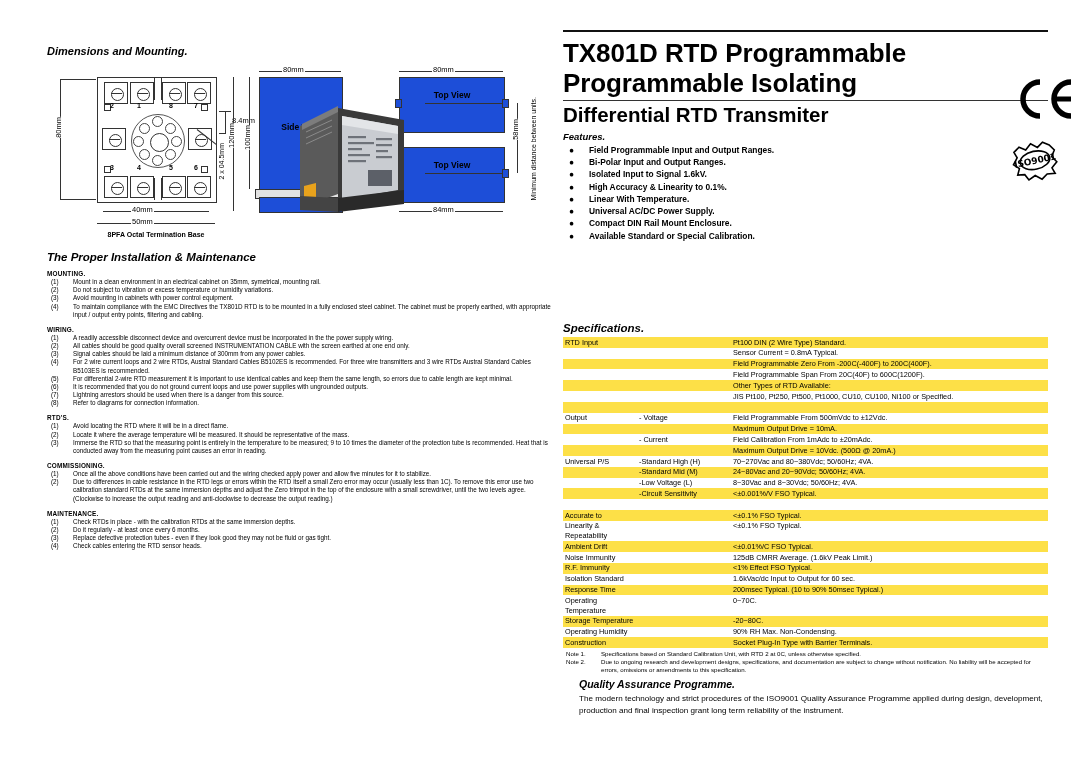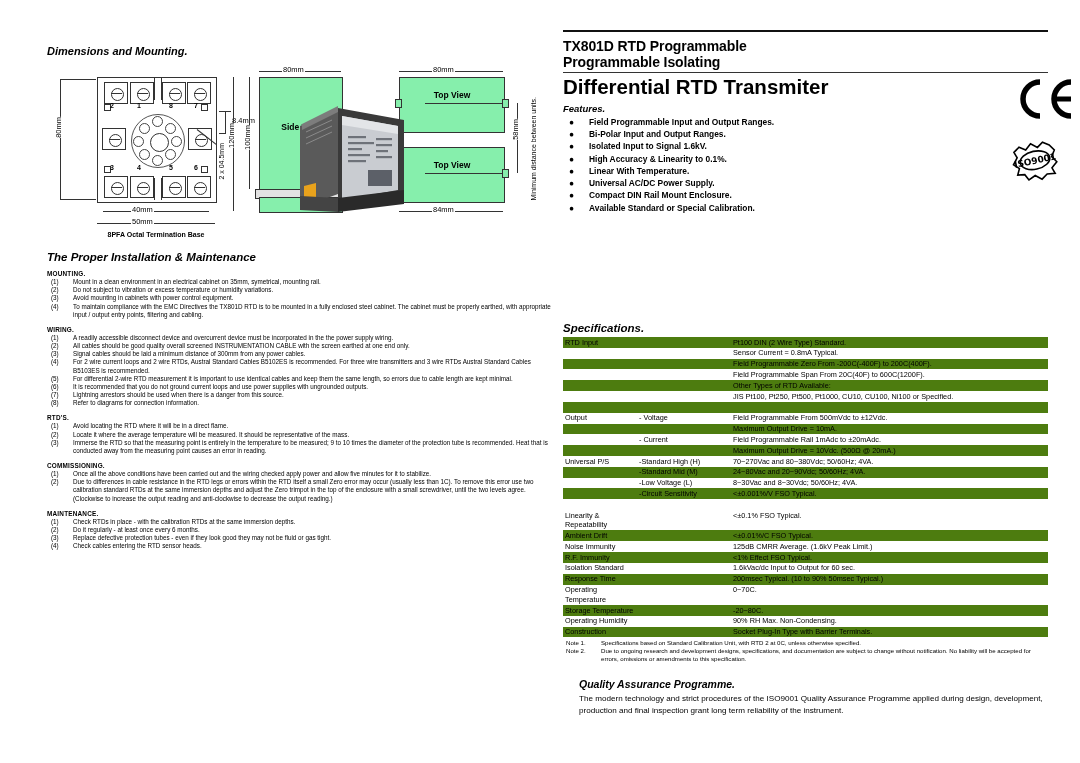--- a/index.html
+++ b/index.html
@@ -34,58 +34,58 @@
   .mid-slot{position:absolute;left:50%;margin-left:-3px;width:6px;height:22px;border-left:1px solid #333;border-right:1px solid #333;}
 
   .dimline{position:absolute;background:#333;}
   .dimv{width:1px;}
   .dimh{height:1px;}
   .dlbl{position:absolute;font-size:7.5px;background:#fff;padding:0 1px;}
   .dlbl.vert{writing-mode:vertical-rl;transform:rotate(180deg);}
   .caption{position:absolute;font-size:7px;font-weight:bold;text-align:center;}
 
   
-  .boxv{position:absolute;border:1px solid #333;background:#86efac;}
+  .boxv{position:absolute;border:1px solid #333;background:#1d4ed8;}
   .vlabel{position:absolute;width:100%;text-align:center;font-size:8.5px;font-weight:bold;}
 
   
   .mt-title{font-weight:bold;font-style:italic;font-size:11.5px;margin:10px 0 7px;}
   .blk{margin-bottom:7px;}
   .blk h4{margin:0 0 1px;font-size:6.4px;font-weight:bold;letter-spacing:.2px;}
   .row{display:flex;align-items:flex-start;font-size:6.3px;line-height:1.3;}
   .row .n{width:26px;flex:0 0 26px;padding-left:4px;box-sizing:border-box;}
   .row .t{flex:1;}
 
   
   .right{position:absolute;left:563px;top:30px;width:485px;}
   .rule{height:2px;background:#111;}
   .rule.thin{height:1px;background:#333;}
 
   .hdr{display:flex;padding-top:6px;}
   .hdr .ttl{flex:1;}
-  .hdr h1{margin:0;font-size:14px;font-weight:bold;line-height:1.17;letter-spacing:-.1px;}
+  .hdr h1{margin:0;font-size:26px;font-weight:bold;line-height:1.17;letter-spacing:-.1px;}
   .hdr .sub{width:172px;text-align:right;font-size:8px;font-weight:bold;line-height:1.42;padding-top:3px;}
 
   .feat{margin-top:4px;}
   .feat .h{font-weight:bold;font-style:italic;font-size:9.5px;margin-bottom:2px;}
   .frow{display:flex;font-size:8.4px;font-weight:bold;line-height:1.46;}
   .frow .b{width:26px;flex:0 0 26px;text-align:left;padding-left:6px;box-sizing:border-box;}
 
   .ce{position:absolute;right:6px;top:78px;font-size:36px;font-weight:bold;letter-spacing:-1px;
       font-family:"DejaVu Sans",sans-serif;}
   .iso{position:absolute;right:18px;top:138px;width:52px;height:44px;}
 
   .photo{position:absolute;left:292px;top:86px;width:132px;height:130px;}
 
   
   .spec-wrap{position:absolute;left:563px;top:322px;width:485px;}
   .spec-h{font-weight:bold;font-style:italic;font-size:11.5px;margin-bottom:3px;}
   table.spec{width:100%;border-collapse:collapse;font-size:7.3px;}
   table.spec td{padding:.6px 0 .6px 2px;line-height:1.32;vertical-align:top;}
-  table.spec tr.alt td{background:#4d7c0f;}
+  table.spec tr.alt td{background:#fde047;}
   td.c1{width:72px;}
   td.c2{width:92px;}
   .notes{margin-top:2px;}
   .nrow{display:flex;font-size:6.1px;line-height:1.32;}
   .nrow .nn{width:38px;flex:0 0 38px;padding-left:3px;box-sizing:border-box;}
 
   .qa{position:absolute;left:579px;top:678px;width:485px;}
   .qa h3{margin:0 0 3px;font-size:10.5px;font-weight:bold;font-style:italic;}
   .qa p{margin:0;font-size:8.1px;line-height:1.5;}
 </style>
@@ -464,21 +464,21 @@
             <td class="c3">Field Programmable From 500mVdc to ±12Vdc.</td>
           </tr>
           <tr class="alt">
             <td class="c1">&nbsp;</td>
             <td class="c2">&nbsp;</td>
             <td class="c3">Maximum Output Drive = 10mA.</td>
           </tr>
           <tr>
             <td class="c1">&nbsp;</td>
             <td class="c2">- Current</td>
-            <td class="c3">Field Programmable Rail 1mAdc to ±20mAdc.</td>
+            <td class="c3">Field Calibration From 1mAdc to ±20mAdc.</td>
           </tr>
           <tr class="alt">
             <td class="c1">&nbsp;</td>
             <td class="c2">&nbsp;</td>
             <td class="c3">Maximum Output Drive = 10Vdc. (500Ω @ 20mA.)</td>
           </tr>
           <tr>
             <td class="c1">Universal P/S</td>
             <td class="c2">-Standard High (H)</td>
             <td class="c3">70~270Vac and 80~380Vdc; 50/60Hz; 4VA.</td>
@@ -495,20 +495,25 @@
           </tr>
           <tr class="alt">
             <td class="c1">&nbsp;</td>
             <td class="c2">-Circuit Sensitivity</td>
             <td class="c3">&lt;±0.001%/V FSO Typical.</td>
           </tr>
           <tr>
             <td class="c1">&nbsp;</td>
             <td class="c2">&nbsp;</td>
             <td class="c3">&nbsp;</td>
+          </tr>
+          <tr class="alt">
+            <td class="c1">Accurate to</td>
+            <td class="c2">&nbsp;</td>
+            <td class="c3">&lt;±0.1% FSO Typical.</td>
           </tr>
           <tr>
             <td class="c1">Linearity &amp; Repeatability</td>
             <td class="c2">&nbsp;</td>
             <td class="c3">&lt;±0.1% FSO Typical.</td>
           </tr>
           <tr class="alt">
             <td class="c1">Ambient Drift</td>
             <td class="c2">&nbsp;</td>
             <td class="c3">&lt;±0.01%/C FSO Typical.</td>

